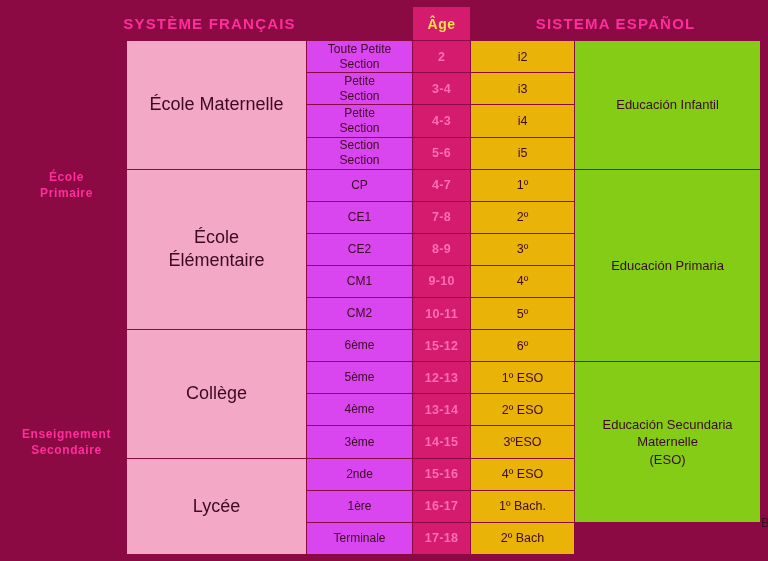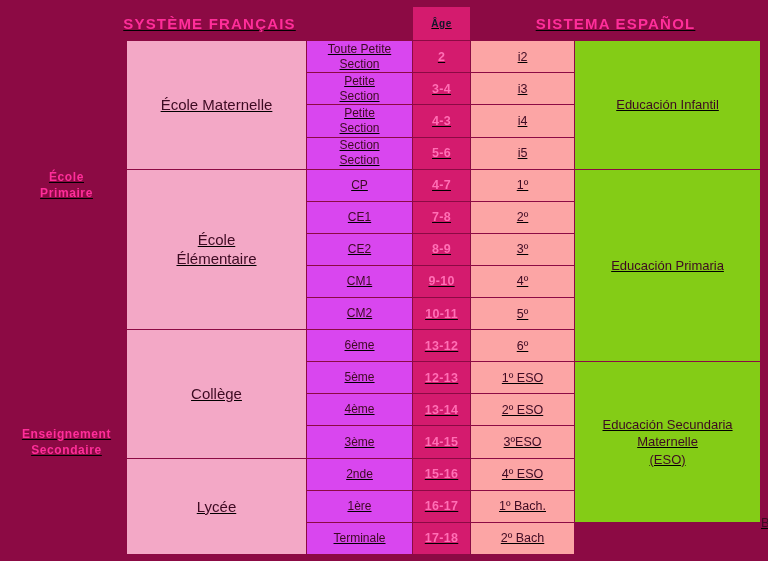--- a/index.html
+++ b/index.html
@@ -7,21 +7,20 @@
     width:768px;height:561px;
     background:#8c0a44;
     font-family:"Liberation Sans", sans-serif;
     overflow:hidden;
   }
   .wrap{
     position:relative;
     width:768px;height:561px;
     box-sizing:border-box;
     padding:6px 8px 6px 6px;
-    text-decoration:underline;
   }
   table.grid{
     border-collapse:collapse;
     width:754px;
     height:549px;
     table-layout:fixed;
   }
   table.grid td, table.grid th{
     border:1px solid #8c0a44;
     padding:0;
@@ -40,57 +39,57 @@
   .hdr{
     background:#8c0a44;
     color:#ff2e9a;
     font-weight:bold;
     font-size:15px;
     letter-spacing:1.2px;
     height:32px;
   }
   .hdr-age{
     background:#d41b6e;
-    color:#0f172a;
-    font-weight:bold;
-    font-size:10px;
+    color:#fde047;
+    font-weight:bold;
+    font-size:14px;
     letter-spacing:.5px;
   }
 
   
   .cycle{
     background:#8c0a44;
     color:#ff2e9a;
     font-weight:bold;
     font-size:12px;
     letter-spacing:.6px;
     line-height:1.35;
   }
   .school{
     background:#f3a8c6;
     color:#3d0a22;
-    font-size:15px;
+    font-size:18px;
     line-height:1.3;
   }
   .klass{
     background:#d946ef;
     color:#3d0a22;
     font-size:12px;
     line-height:1.25;
     margin-top:8px;
   }
   .age{
     background:#d41b6e;
     color:#ff6fb5;
     font-weight:bold;
     font-size:12.5px;
     letter-spacing:.3px;
   }
   .esp-class{
-    background:#fca5a5;
+    background:#eab308;
     color:#3d0a22;
     font-size:12.5px;
   }
   .esp{
     background:#84cc16;
     color:#3d0a22;
     font-size:13px;
     line-height:1.35;
   }
   .rowh{height:31px;}
@@ -194,21 +193,21 @@
         <td class="esp-class">5º</td>
       </tr>
 
       <tr class="rowh">
         <td class="cycle" rowspan="7">
           <span class="nowrap-line">Enseignement</span>
           <span class="nowrap-line">Secondaire</span>
         </td>
         <td class="school" rowspan="4">Collège</td>
         <td class="klass">6ème</td>
-        <td class="age">13-12</td>
+        <td class="age">15-12</td>
         <td class="esp-class">6º</td>
       </tr>
 
       <tr class="rowh">
         <td class="klass">5ème</td>
         <td class="age">12-13</td>
         <td class="esp-class">1º ESO</td>
         <td class="esp" rowspan="5">
           <span class="nowrap-line">Educación Secundaria</span>
           <span class="nowrap-line">Maternelle</span>

